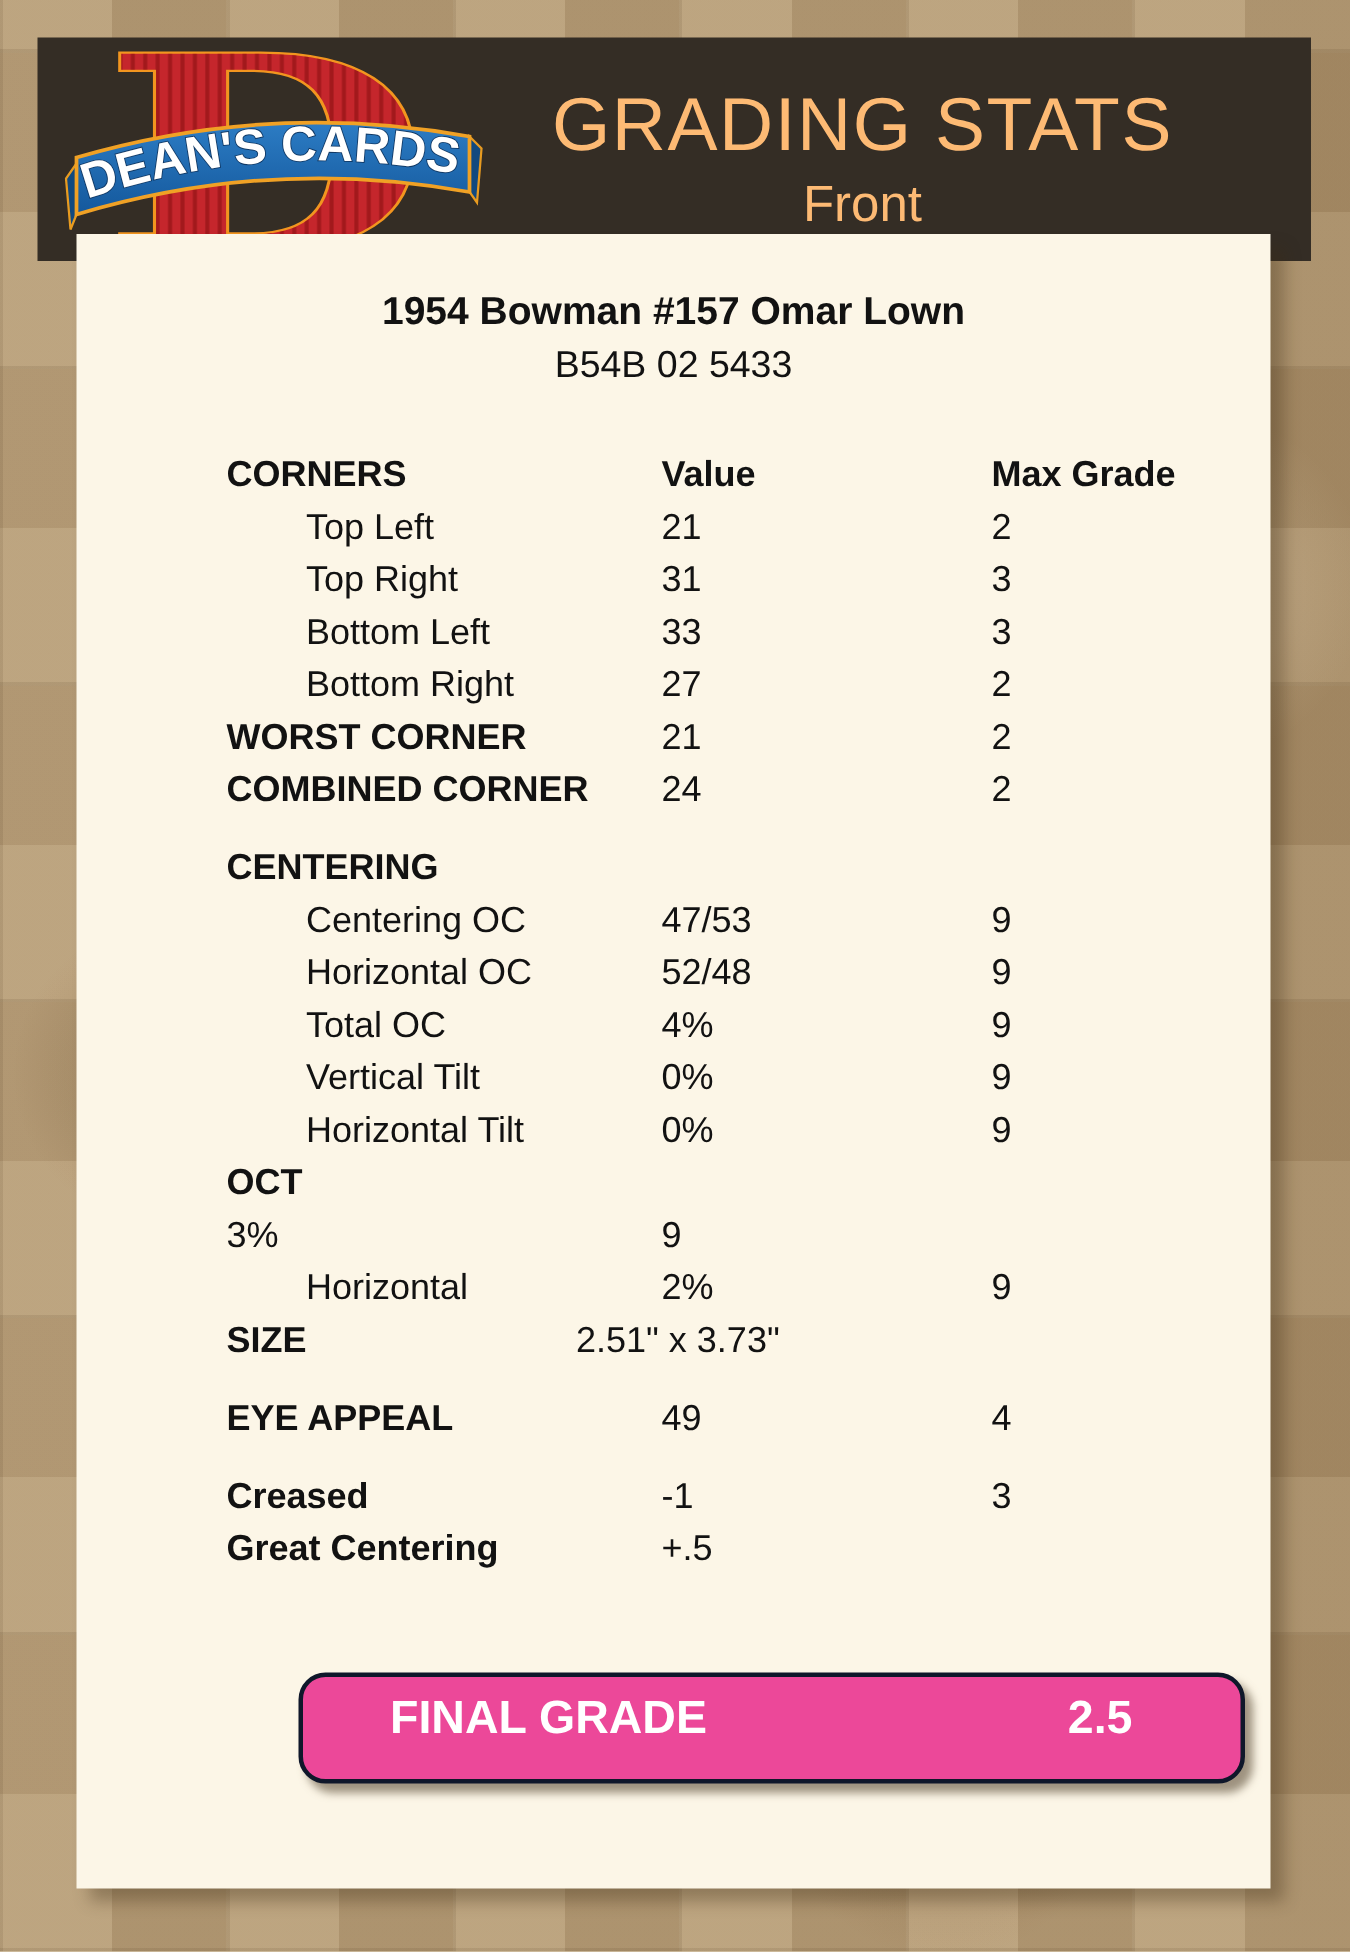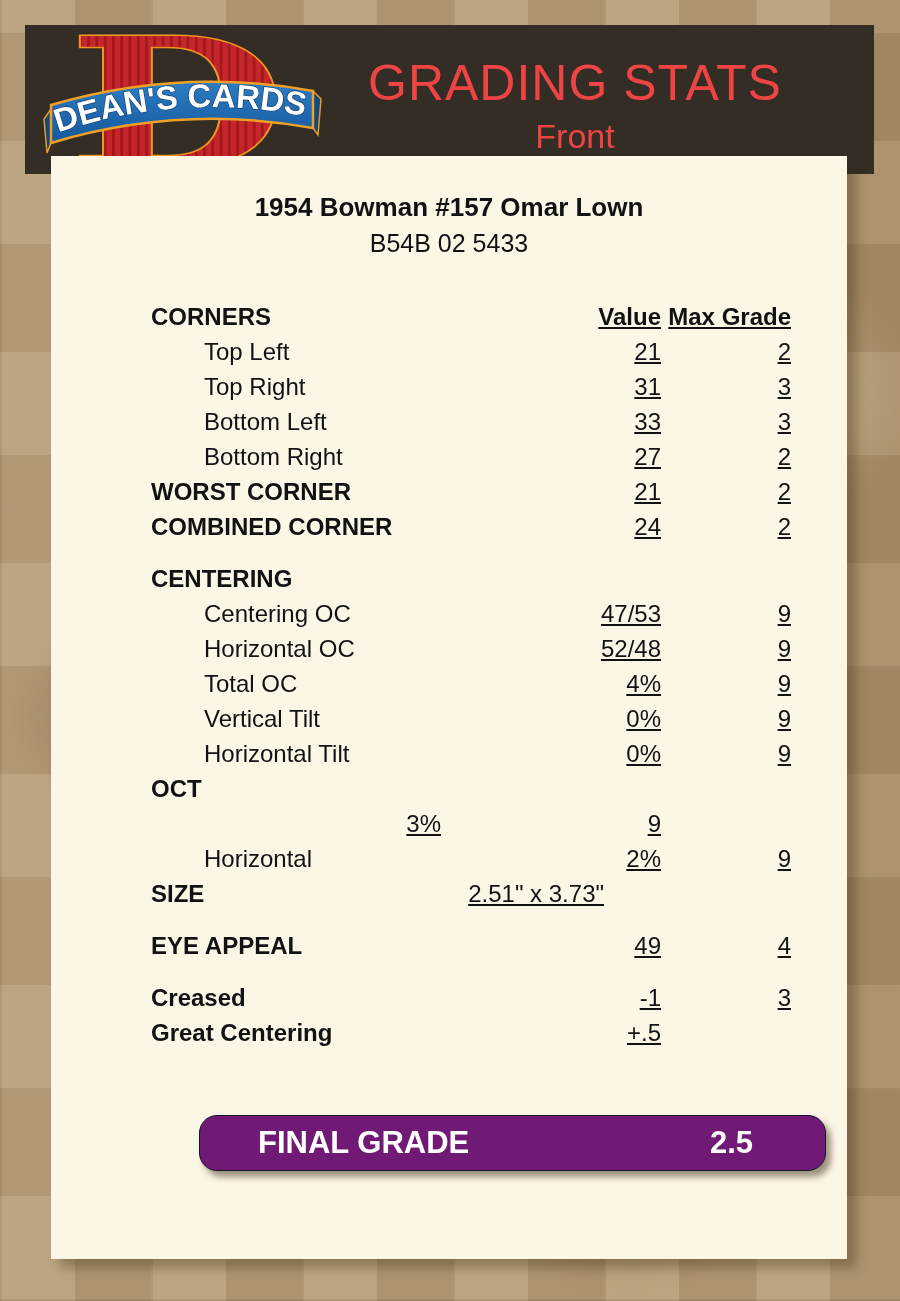--- a/index.html
+++ b/index.html
@@ -19,49 +19,49 @@
       repeating-linear-gradient(0deg, rgba(255,242,218,0.07) 0 105px, rgba(70,45,18,0.08) 105px 211px),
       radial-gradient(circle at 12% 55%, rgba(90,60,25,0.12) 0 60px, transparent 100px),
       radial-gradient(circle at 88% 30%, rgba(255,240,210,0.12) 0 70px, transparent 120px),
       radial-gradient(circle at 70% 92%, rgba(90,60,25,0.10) 0 60px, transparent 110px);
   }
   .topbar{
     position:absolute;left:25px;top:25px;width:849px;height:149px;
     background:#342d25;
   }
   .logo{position:absolute;left:18px;top:4px;width:280px;height:142px;}
-  .htext{position:absolute;left:300px;top:30px;width:500px;text-align:center;color:#ef4444;}
+  .htext{position:absolute;left:300px;top:30px;width:500px;text-align:center;color:#fdba74;}
   .htitle{font-size:50px;line-height:56px;letter-spacing:1px;white-space:nowrap;}
   .hsub{font-size:34px;line-height:50px;}
   .card{
     position:absolute;left:51px;top:156px;width:796px;height:1103px;
     background:#fcf6e7;
     box-shadow:9px 9px 10px rgba(60,42,20,0.35);
   }
   .ctitle{margin-top:33px;text-align:center;font-size:26px;line-height:36px;font-weight:bold;}
   .cserial{text-align:center;font-size:25px;line-height:36px;}
   .stats{margin-top:38px;}
   .trow{
     display:grid;grid-template-columns:290px 220px 130px;
     padding-left:100px;height:35px;line-height:35px;font-size:24px;
   }
   .trow .c0{text-align:left;white-space:nowrap;}
-  .trow .c1,.trow .c2{text-align:right;white-space:nowrap;text-decoration:underline;}
+  .trow .c1,.trow .c2{text-align:left;white-space:nowrap;}
   .trow.indent .c0{padding-left:53px;}
   .trow.bold .c0{font-weight:bold;}
   .trow.hdr .cell{font-weight:bold;}
   .trow.gap{margin-top:17px;}
   .trow.shift .c1{transform:translateX(-57px);}
   .grade-pill{
     position:absolute;left:148px;top:959px;width:495px;height:54px;
-    background:#701a75;
-    border:1px solid #0f172a;border-radius:18px;
+    background:#ec4899;
+    border:3px solid #0f172a;border-radius:18px;
     box-shadow:5px 6px 6px rgba(95,80,58,0.6);
     display:flex;justify-content:space-between;align-items:center;
-    padding:0 72px 0 58px;box-sizing:content-box;
+    padding:0 72px 14px 58px;box-sizing:content-box;
     color:#ffffff;font-weight:bold;font-size:31px;
   }
 </style>
 </head>
 <body>
 
 <div class="bg-collage"></div>
 
 <header class="topbar">
   <svg class="logo" viewBox="0 0 280 142" xmlns="http://www.w3.org/2000/svg">

